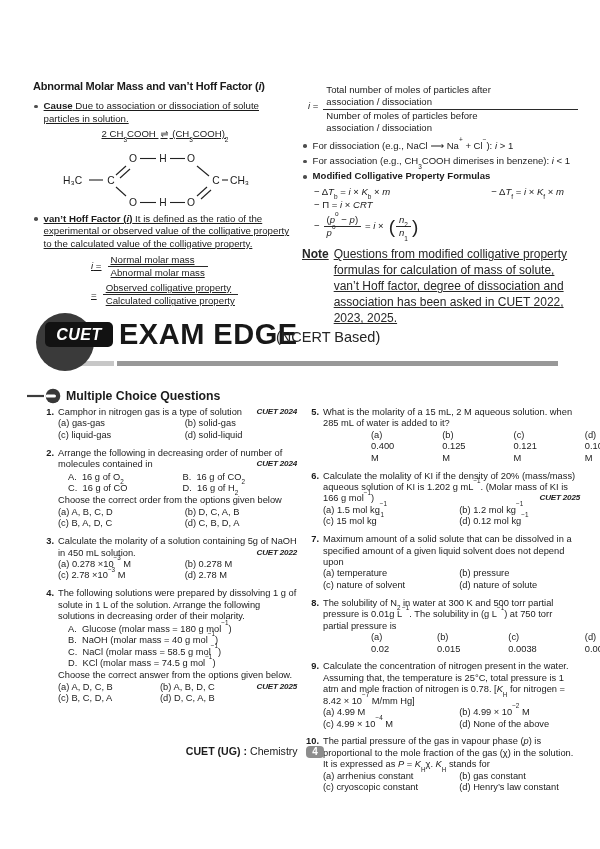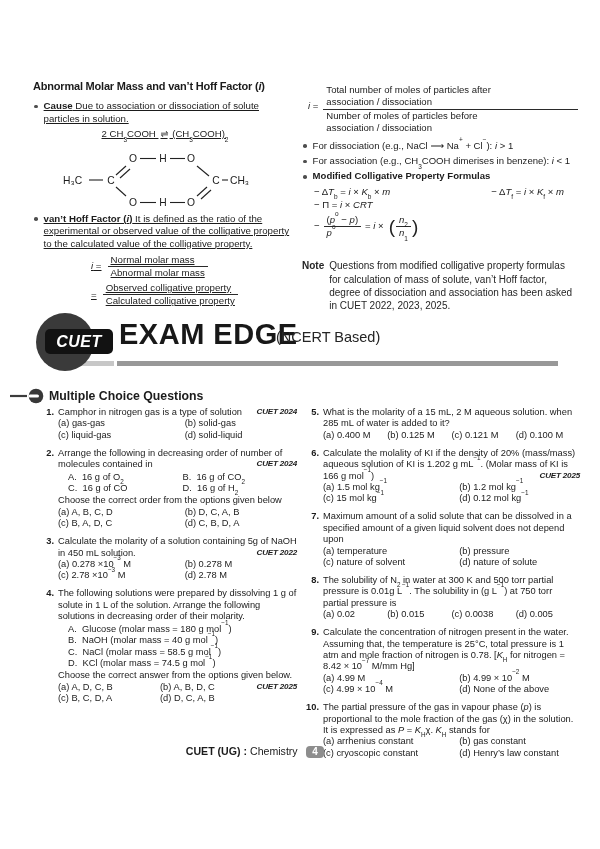--- a/index.html
+++ b/index.html
@@ -31,47 +31,47 @@
   .bigfrac .frac { flex:1; }
 
   .frow1 { display:flex; margin-left:12px; margin-top:1px; }
   .frow1 .fb { margin-left:auto; margin-right:14px; }
   .frow { margin-left:12px; margin-top:1px; }
   .f3row { display:flex; align-items:center; margin-left:12px; margin-top:2px; }
   .f3row .lhsm { margin-right:4px; }
   .f3row .mid { margin:0 4px; }
   .paren { font-size:19px; font-weight:normal; line-height:0.9; margin:0 1px; color:#222; }
 
-  .note { display:flex; margin-top:20px; font-size:10px; line-height:1.33; color:#262626; }
+  .note { display:flex; margin-top:8px; font-size:12px; line-height:1.33; color:#262626;text-decoration:underline; }
   .note .nlabel { font-weight:bold; margin-right:5px; flex:none; }
 
   
   #banner { position:absolute; left:0; top:310px; width:600px; height:66px; }
   .bar-light { position:absolute; left:48px; top:51px; width:66px; height:5px; background:#c7c7c7; z-index:1; }
   .bar-dark  { position:absolute; left:117px; top:51px; width:441px; height:5px; background:#989898; z-index:1; }
   .logo-circle { position:absolute; left:36px; top:3px; width:58px; height:58px; border-radius:50%; background:#3a3a3a; z-index:2; }
-  .logo-pill { position:absolute; left:45px; top:19px; width:68px; height:25px; background:#121212; border-radius:5px;
+  .logo-pill { position:absolute; left:45px; top:12px; width:68px; height:25px; background:#121212; border-radius:5px;
                color:#fff; display:flex; align-items:center; justify-content:center;
                font-weight:bold; font-style:italic; font-size:16px; letter-spacing:0.5px; z-index:3; }
   .banner-title { position:absolute; left:119px; top:8px; font-size:29px; font-weight:bold; letter-spacing:0.5px; color:#181818; z-index:3; }
   .banner-subtitle { position:absolute; left:276px; top:19px; font-size:14.5px; color:#242424; z-index:3; }
 
   
-  #mcq-heading { position:absolute; left:10px; top:388px; display:flex; align-items:center; }
+  #mcq-heading { position:absolute; left:27px; top:388px; display:flex; align-items:center; }
   #mcq-heading .mtxt { font-size:12.3px; font-weight:bold; margin-left:3px; }
 
   #q-left  { position:absolute; left:36px;  top:407px; width:261px; font-size:9.3px; line-height:1.23; }
   #q-right { position:absolute; left:301px; top:407px; width:279px; font-size:9.3px; line-height:1.23; }
 
   .q { display:flex; margin-bottom:6.5px; }
   .qnum { flex:none; width:18px; text-align:right; font-weight:bold; margin-right:4px; }
   .qbody { flex:1; min-width:0; }
   .opts2 { display:grid; grid-template-columns:53% 47%; }
   .opts4 { display:flex; }
-  .opts4 .opt { flex:1; }
+  .opts4 .opt { flex:1;margin-left:48px; }
   .sub2 { display:grid; grid-template-columns:50% 50%; padding-left:10px; margin:1px 0; }
   .sub1 { padding-left:10px; margin:1px 0; }
   .sub1 .subitem { display:block; }
   .tag { float:right; font-style:italic; font-weight:bold; font-size:8.1px; letter-spacing:-0.2px; padding-left:6px; }
 
   sup { font-size:68%; position:relative; top:-0.45em; line-height:0; }
   sub { font-size:68%; position:relative; bottom:-0.25em; line-height:0; }
 
   
   #footer { position:absolute; left:0; top:745px; width:510px; text-align:center; font-size:10.6px; }

